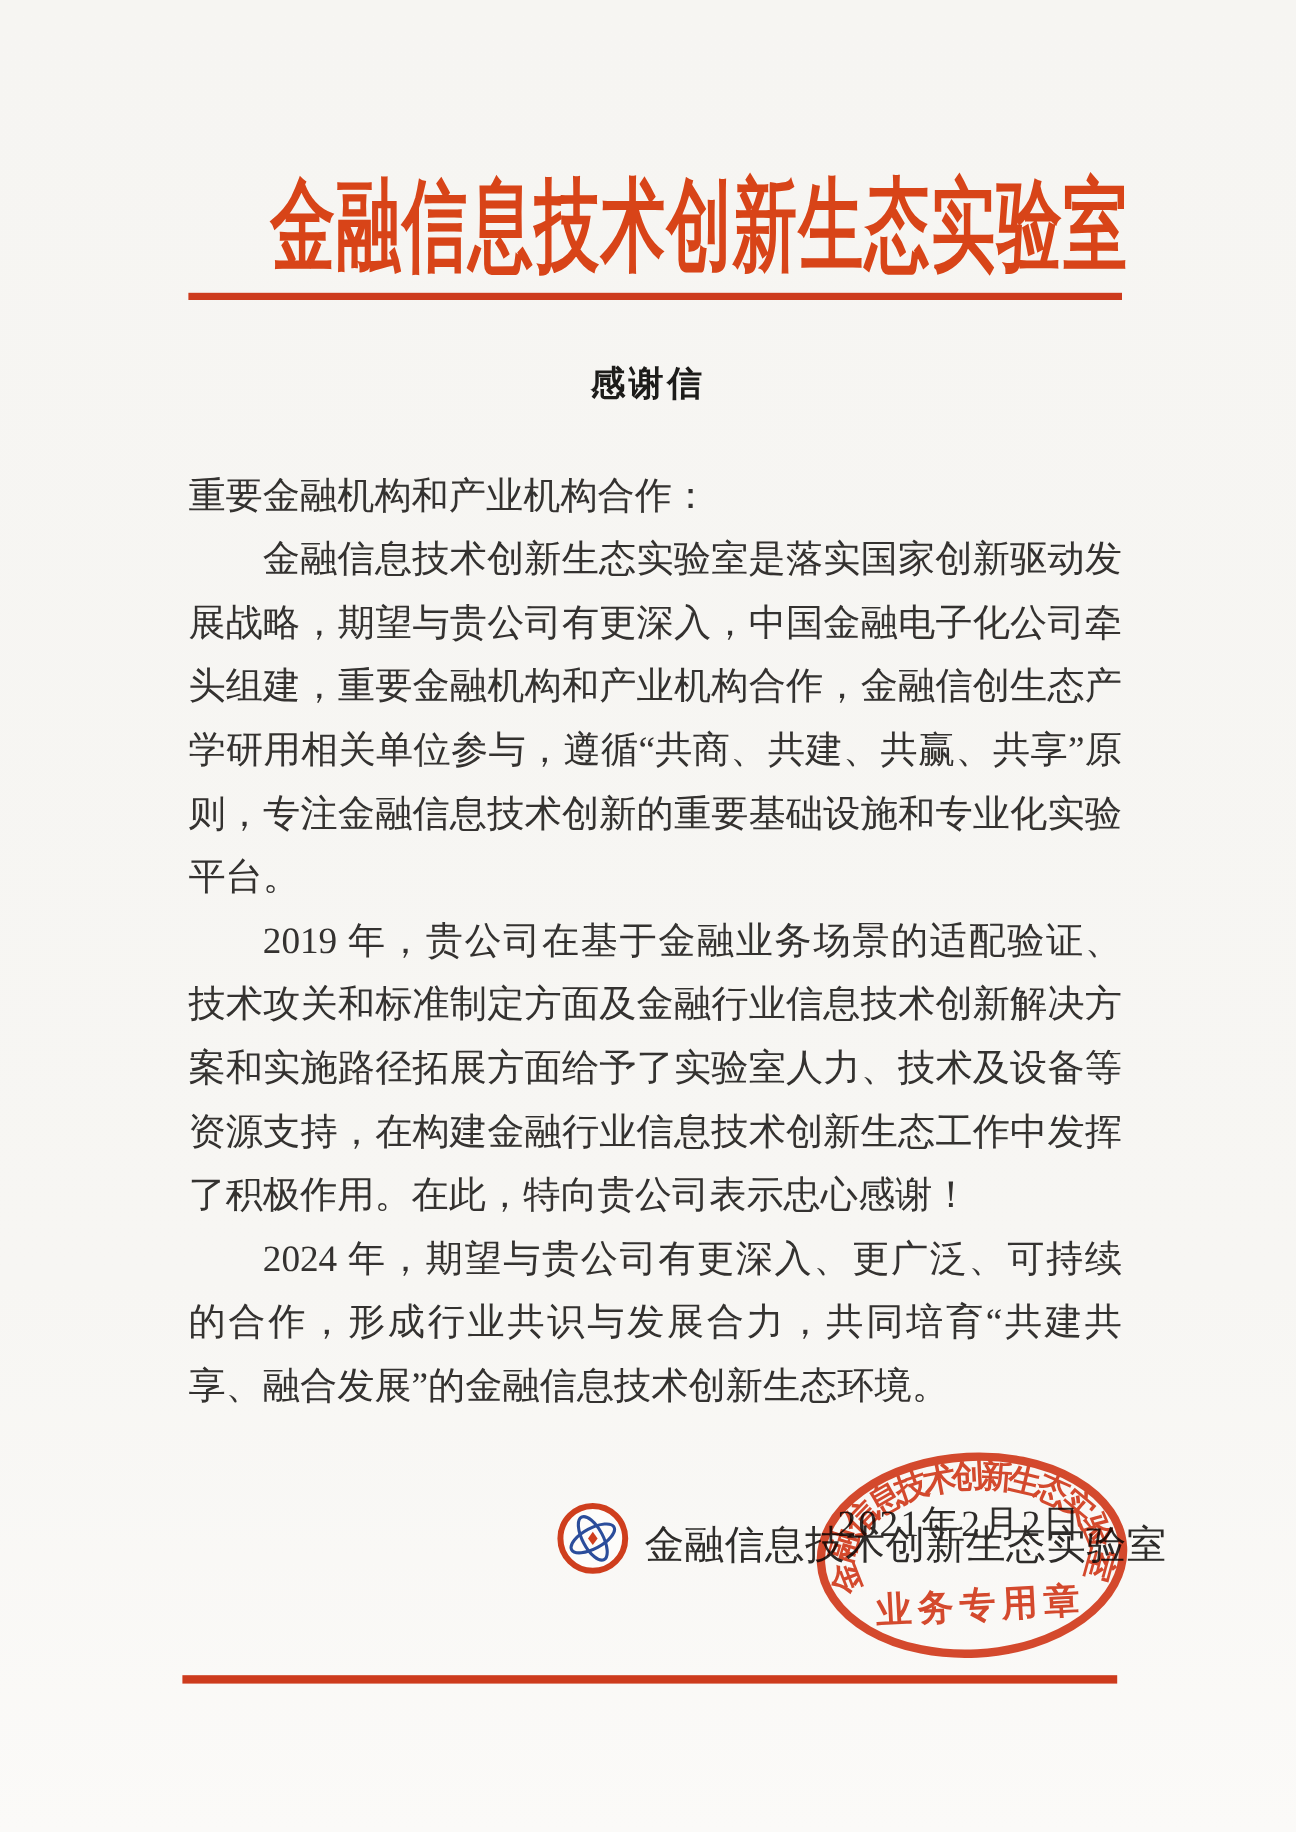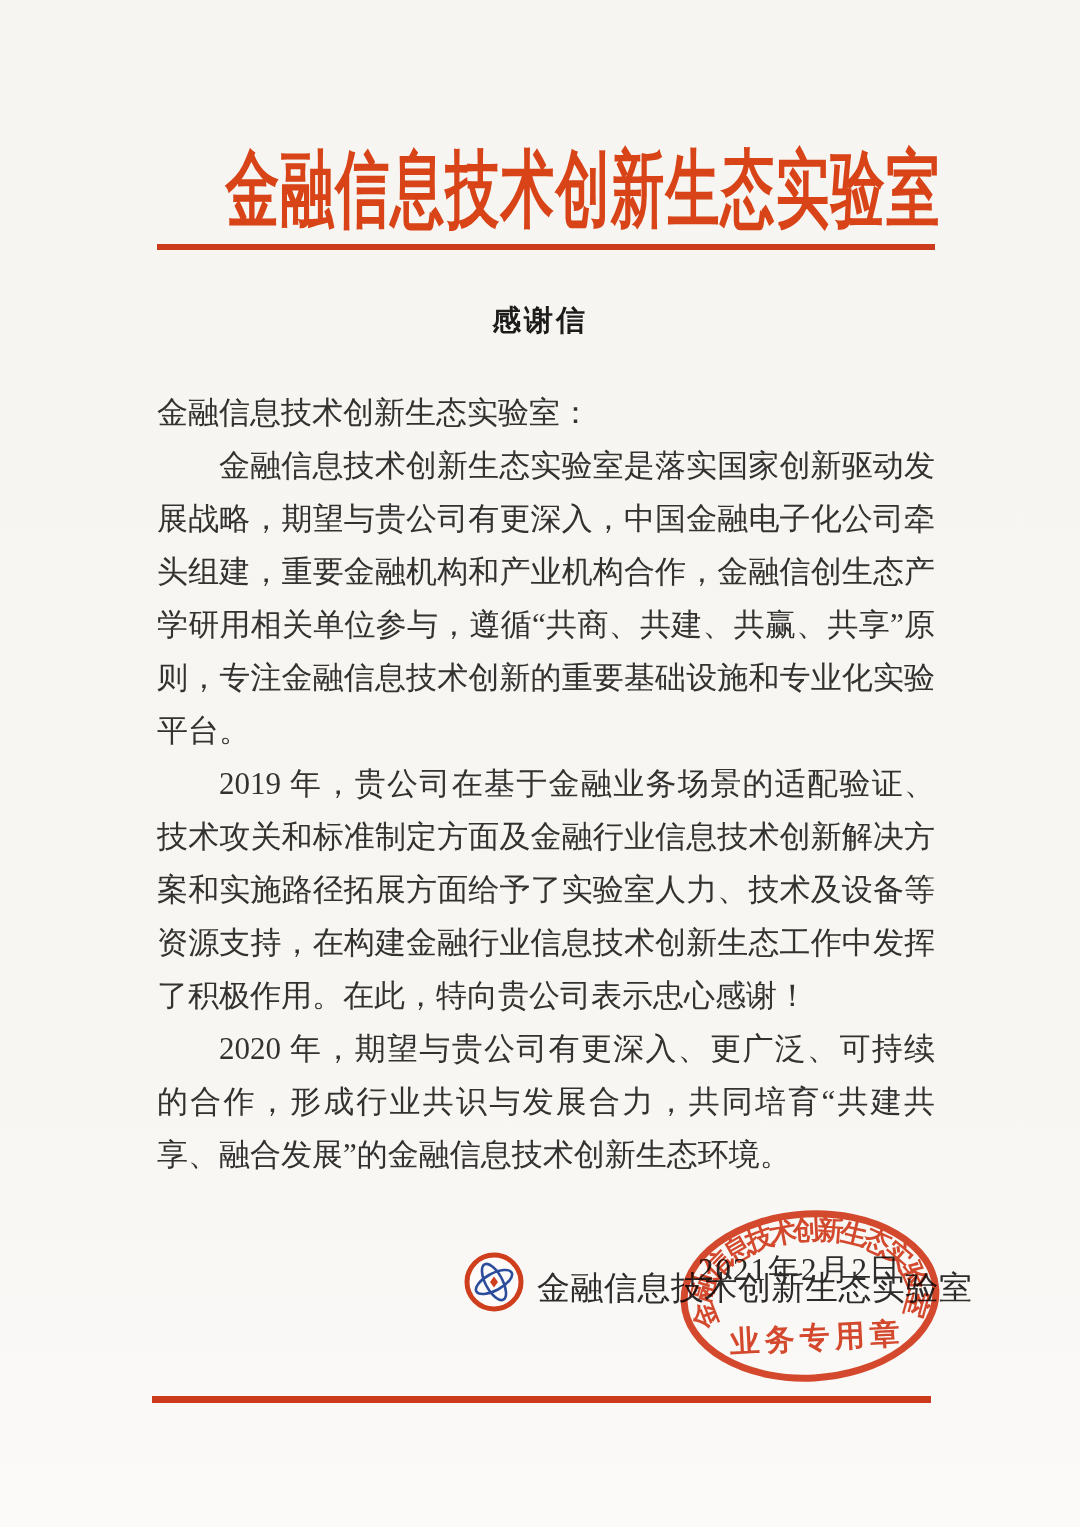--- a/index.html
+++ b/index.html
@@ -86,24 +86,24 @@
 <body>
 
 <div class="page">
 
   <div class="letterhead-title">金融信息技术创新生态实验室</div>
   <div class="letterhead-rule"></div>
 
   <h1 class="letter-title">感谢信</h1>
 
   <div class="letter-body">
-    <p class="salutation">金融信息技术创新生态实验室：</p>
+    <p class="salutation">重要金融机构和产业机构合作：</p>
     <p class="para">金融信息技术创新生态实验室是落实国家创新驱动发展战略，期望与贵公司有更深入，中国金融电子化公司牵头组建，重要金融机构和产业机构合作，金融信创生态产学研用相关单位参与，遵循“共商、共建、共赢、共享”原则，专注金融信息技术创新的重要基础设施和专业化实验平台。</p>
     <p class="para">2019 年，贵公司在基于金融业务场景的适配验证、技术攻关和标准制定方面及金融行业信息技术创新解决方案和实施路径拓展方面给予了实验室人力、技术及设备等资源支持，在构建金融行业信息技术创新生态工作中发挥了积极作用。在此，特向贵公司表示忠心感谢！</p>
-    <p class="para">2020 年，期望与贵公司有更深入、更广泛、可持续的合作，形成行业共识与发展合力，共同培育“共建共享、融合发展”的金融信息技术创新生态环境。</p>
+    <p class="para">2024 年，期望与贵公司有更深入、更广泛、可持续的合作，形成行业共识与发展合力，共同培育“共建共享、融合发展”的金融信息技术创新生态环境。</p>
   </div>
 
   <svg class="lab-logo" viewBox="0 0 64 64" xmlns="http://www.w3.org/2000/svg">
     <circle cx="32" cy="32" r="27" fill="#fdfcfa" stroke="#cf3e1d" stroke-width="5"></circle>
     <ellipse cx="32" cy="32" rx="20" ry="8.5" fill="none" stroke="#2b4d9b" stroke-width="2.6" transform="rotate(-28 32 32)"></ellipse>
     <ellipse cx="32" cy="32" rx="20" ry="8.5" fill="none" stroke="#2b4d9b" stroke-width="2.6" transform="rotate(62 32 32)"></ellipse>
     <path d="M32 26.5 L36 32 L32 37.5 L28 32 Z" fill="#cf3e1d"></path>
   </svg>
 
   <div class="sig-org">金融信息技术创新生态实验室</div>

